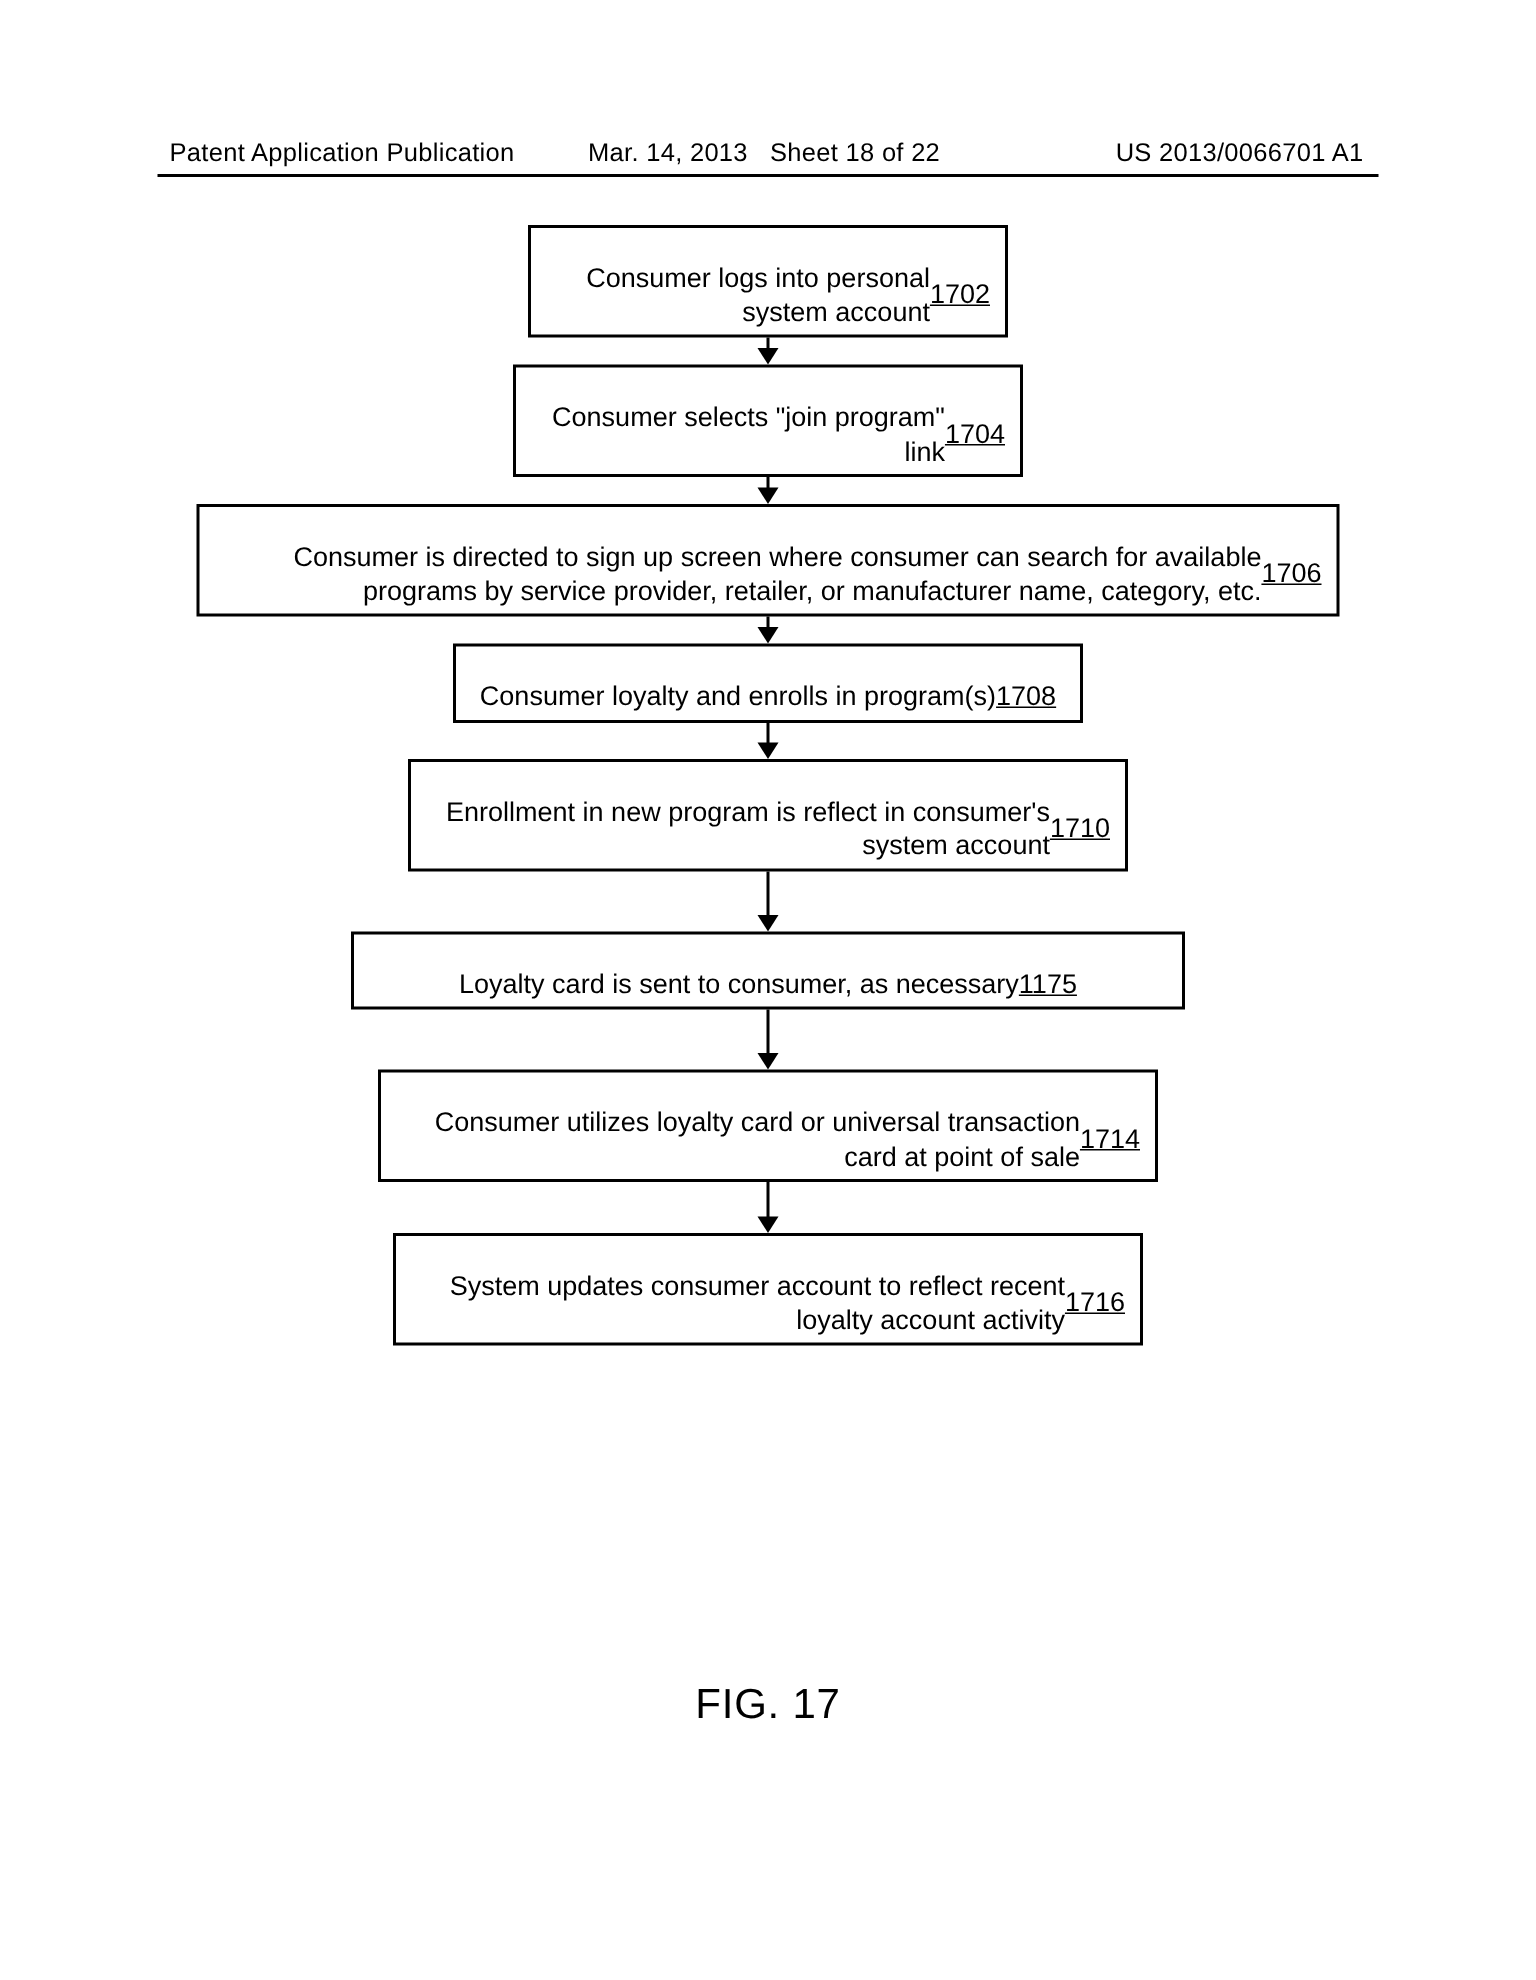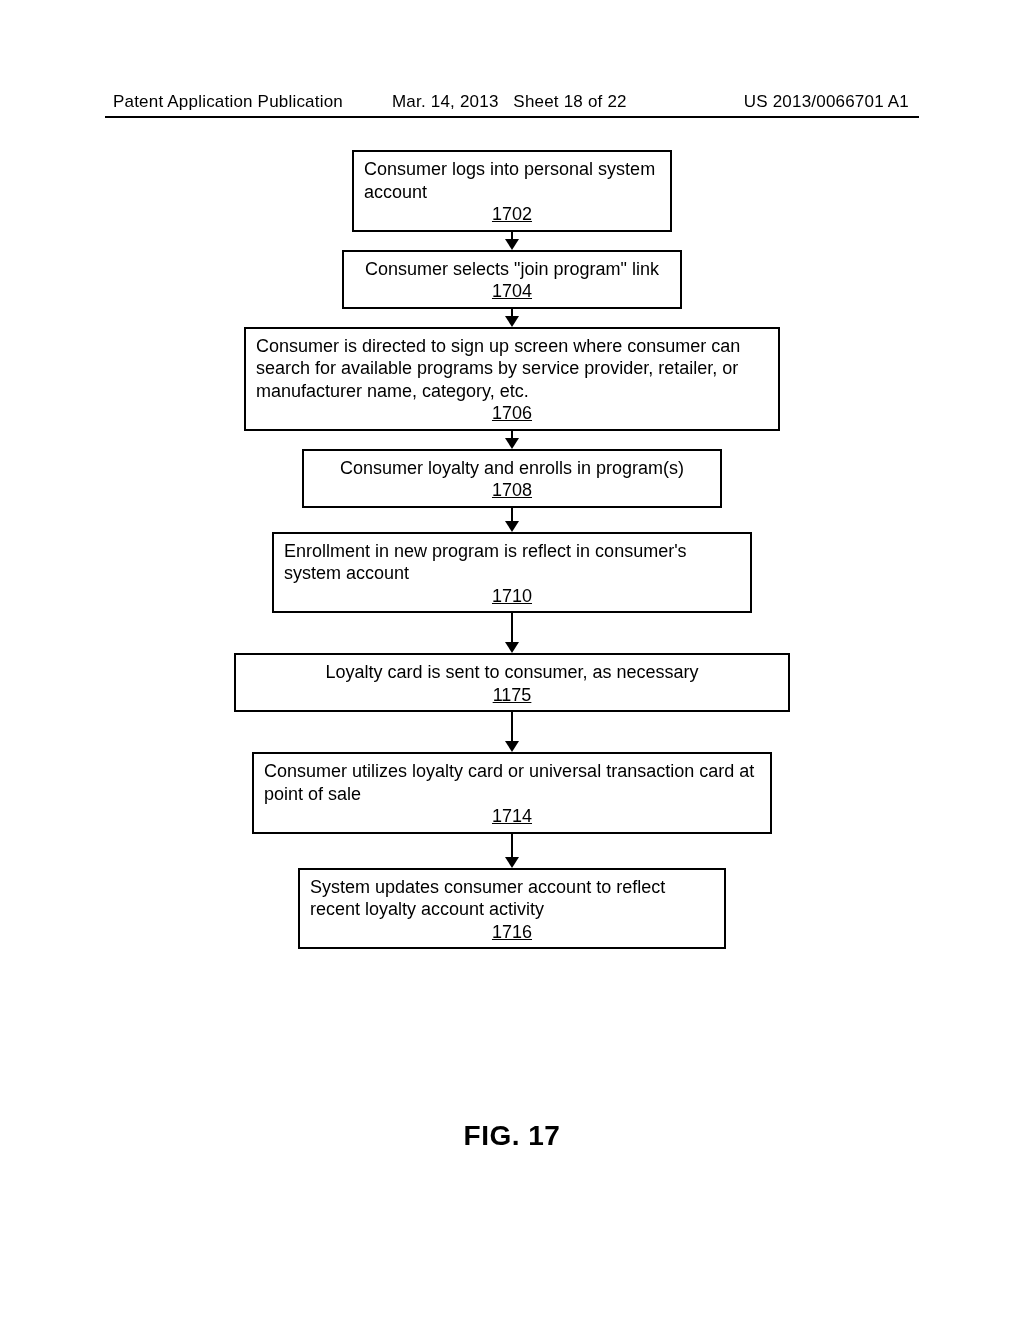--- a/index.html
+++ b/index.html
@@ -50,27 +50,26 @@
     position: absolute;
     top: 150px;
     left: 0;
     right: 0;
     display: flex;
     flex-direction: column;
     align-items: center;
   }
   .box {
     border: 2.5px solid #000;
-    text-align: left;
+    text-align: right;
     font-size: 18px;
     line-height: 1.25;
-    padding: 6px 10px 4px 10px;
+    padding: 22px 10px 4px 10px;
     box-sizing: border-box;
     display: flex;
-    flex-direction: column;
     justify-content: center;
     align-items: center;
   }
   .box .refnum {
     text-decoration: underline;
     margin-top: 0;
   }
   .box .txt {
     display: block;
   }
@@ -90,33 +89,33 @@
     border-right: 7px solid transparent;
     border-top: 11px solid #000;
     margin-top: -1px;
   }
   .figlabel {
     position: absolute;
     top: 1120px;
     left: 0;
     right: 0;
     text-align: center;
-    font-weight: bold;
+    font-weight: normal;
     font-size: 28px;
     letter-spacing: 0.5px;
   }
   
   .w-small   { width: 320px; }
   .w-small2  { width: 340px; }
-  .w-wide    { width: 536px; }
+  .w-wide    { width: 762px; }
   .w-med     { width: 420px; }
   .w-med2    { width: 480px; }
   .w-med3    { width: 556px; }
   .w-med4    { width: 520px; }
-  .w-med5    { width: 428px; }
+  .w-med5    { width: 500px; }
 </style>
 </head>
 <body>
 
 <div class="page">
 
   <div class="header">
     <span class="left">Patent Application Publication</span>
     <span class="mid">
       <span>Mar. 14, 2013</span>&nbsp;&nbsp;

